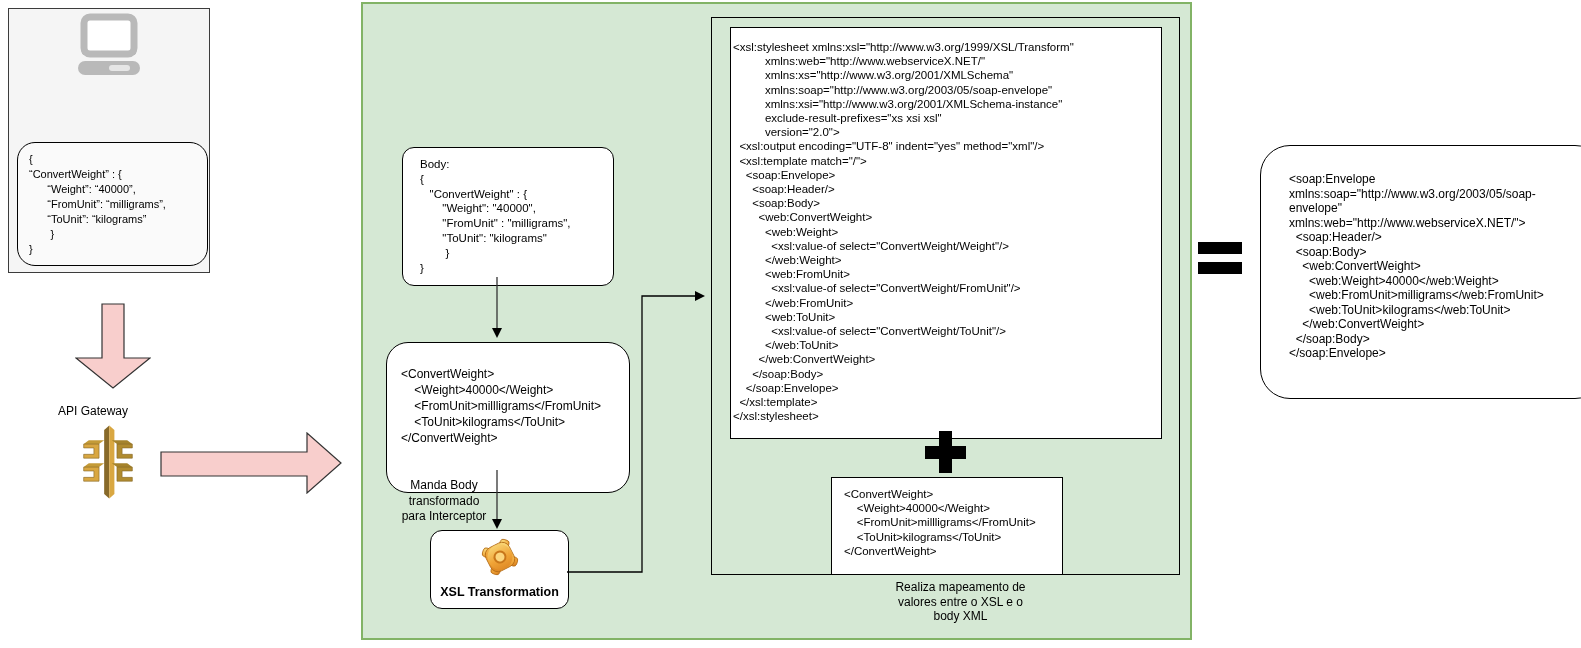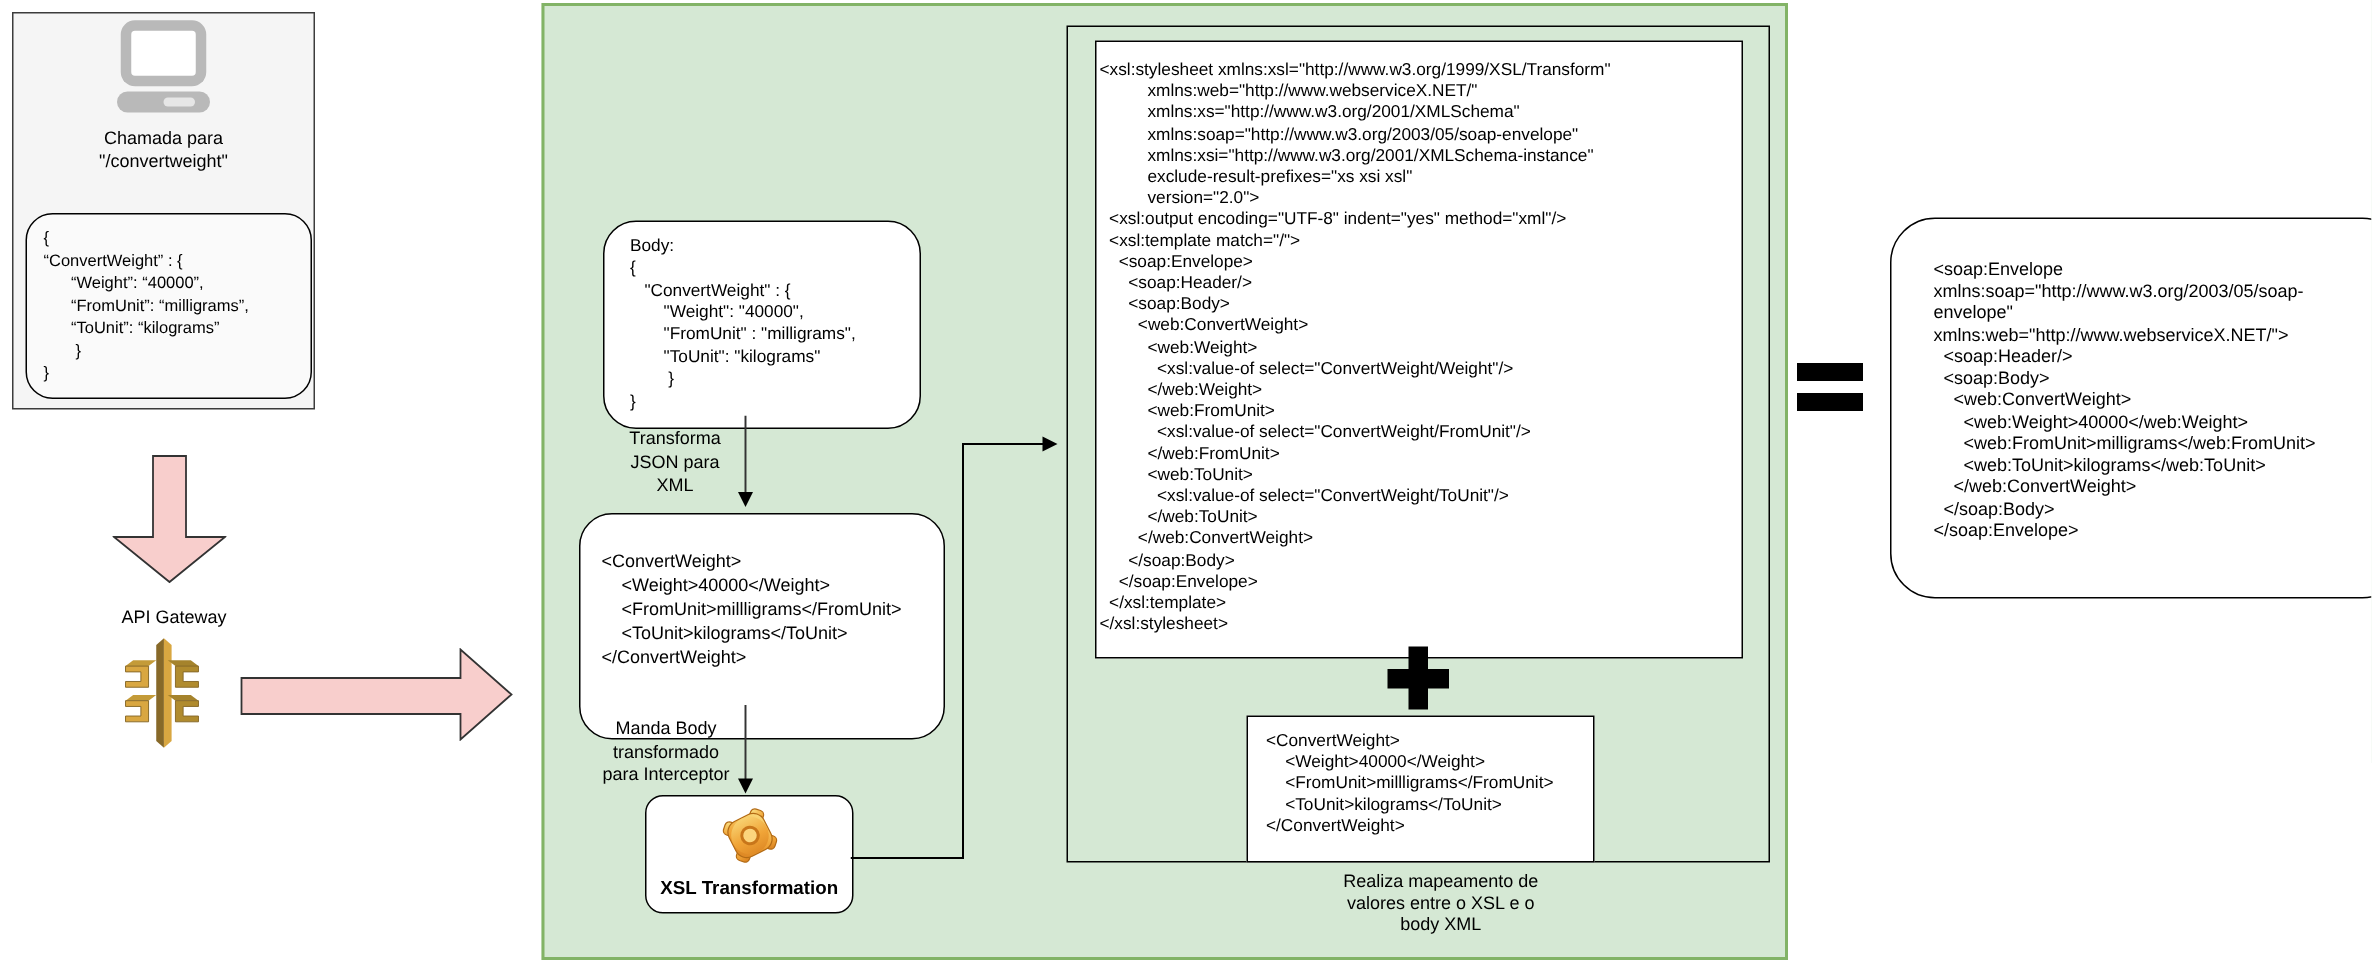--- a/index.html
+++ b/index.html
@@ -16,31 +16,31 @@
   .computer-icon{left:71px;top:12px;width:74px;height:64px;}
   .client-label{left:8px;top:76px;width:200px;font-size:12px;line-height:15px;}
   .client-json-box{
     left:16px;top:141px;width:178px;height:113px;background:#fafafa;
     border:1.5px solid #000;border-radius:18px;padding:9px 0 0 11px;
     font-size:11px;line-height:15px;
   }
 
   
   .down-arrow{left:75px;top:303px;width:76px;height:86px;}
-  .gateway-label{left:51px;top:404px;width:130px;font-size:12px;}
+  .gateway-label{left:28px;top:404px;width:130px;font-size:12px;}
   .gateway-icon{left:76px;top:422px;width:64px;height:80px;}
   .right-arrow{left:160px;top:432px;width:183px;height:62px;}
 
   
   .green-box{left:361px;top:2px;width:827px;height:634px;background:#d5e8d4;border:2px solid #82b366;}
 
   
   .body-box{
     left:402px;top:147px;width:193px;height:128px;background:#fff;
-    border:1.5px solid #000;border-radius:22px;padding:9px 0 0 17px;
+    border:1.5px solid #000;border-radius:12px;padding:9px 0 0 17px;
     font-size:11.5px;line-height:14.8px;
   }
   .arrow1{left:489px;top:277px;width:16px;height:62px;}
   .transform-label{left:405px;top:285px;width:90px;font-size:12px;line-height:15.5px;}
   .xml-box{
     left:386px;top:342px;width:228px;height:126px;background:#fff;
     border:1.5px solid #000;border-radius:22px;padding:23px 0 0 14px;
     font-size:12px;line-height:16px;
   }
   .arrow2{left:489px;top:470px;width:16px;height:60px;}
@@ -81,22 +81,20 @@
 
 <div id="canvas">
 
   <div class="abs client-panel">
     <svg class="abs computer-icon" style="left:63px;top:4px;" width="74" height="64" viewBox="0 0 74 64">
       <rect x="10" y="36" width="54" height="6" rx="3" fill="#9e9e9e"></rect>
       <rect x="12" y="4" width="50" height="37" rx="6" fill="#ffffff" stroke="#b9b9b9" stroke-width="7"></rect>
       <rect x="6" y="48" width="62" height="14" rx="7" fill="#b9b9b9"></rect>
       <rect x="37" y="52" width="21" height="6" rx="3" fill="#e6e6e6"></rect>
     </svg>
-    <div class="abs center client-label" style="left:0;top:76px;">Chamada para
-"/convertweight"</div>
     <div class="abs code client-json-box" style="left:8px;top:133px;">{
 “ConvertWeight” : {
       “Weight”: “40000”,
       “FromUnit”: “milligrams”,
       “ToUnit”: “kilograms”
        }
 }</div>
   </div>
 
   <svg class="abs down-arrow" viewBox="0 0 76 86">
@@ -134,23 +132,20 @@
        "Weight": "40000",
        "FromUnit" : "milligrams",
        "ToUnit": "kilograms"
         }
 }</div>
 
   <svg class="abs arrow1" viewBox="0 0 16 62">
     <line x1="8" y1="0" x2="8" y2="53" stroke="#333" stroke-width="1.3"></line>
     <polygon points="8,61 3,51 13,51" fill="#000"></polygon>
   </svg>
-  <div class="abs center transform-label">Transforma
-JSON para
-XML</div>
 
   <div class="abs code xml-box">&lt;ConvertWeight&gt;
     &lt;Weight&gt;40000&lt;/Weight&gt;
     &lt;FromUnit&gt;millligrams&lt;/FromUnit&gt;
     &lt;ToUnit&gt;kilograms&lt;/ToUnit&gt;
 &lt;/ConvertWeight&gt;</div>
 
   <svg class="abs arrow2" viewBox="0 0 16 60">
     <line x1="8" y1="0" x2="8" y2="51" stroke="#333" stroke-width="1.3"></line>
     <polygon points="8,59 3,49 13,49" fill="#000"></polygon>

